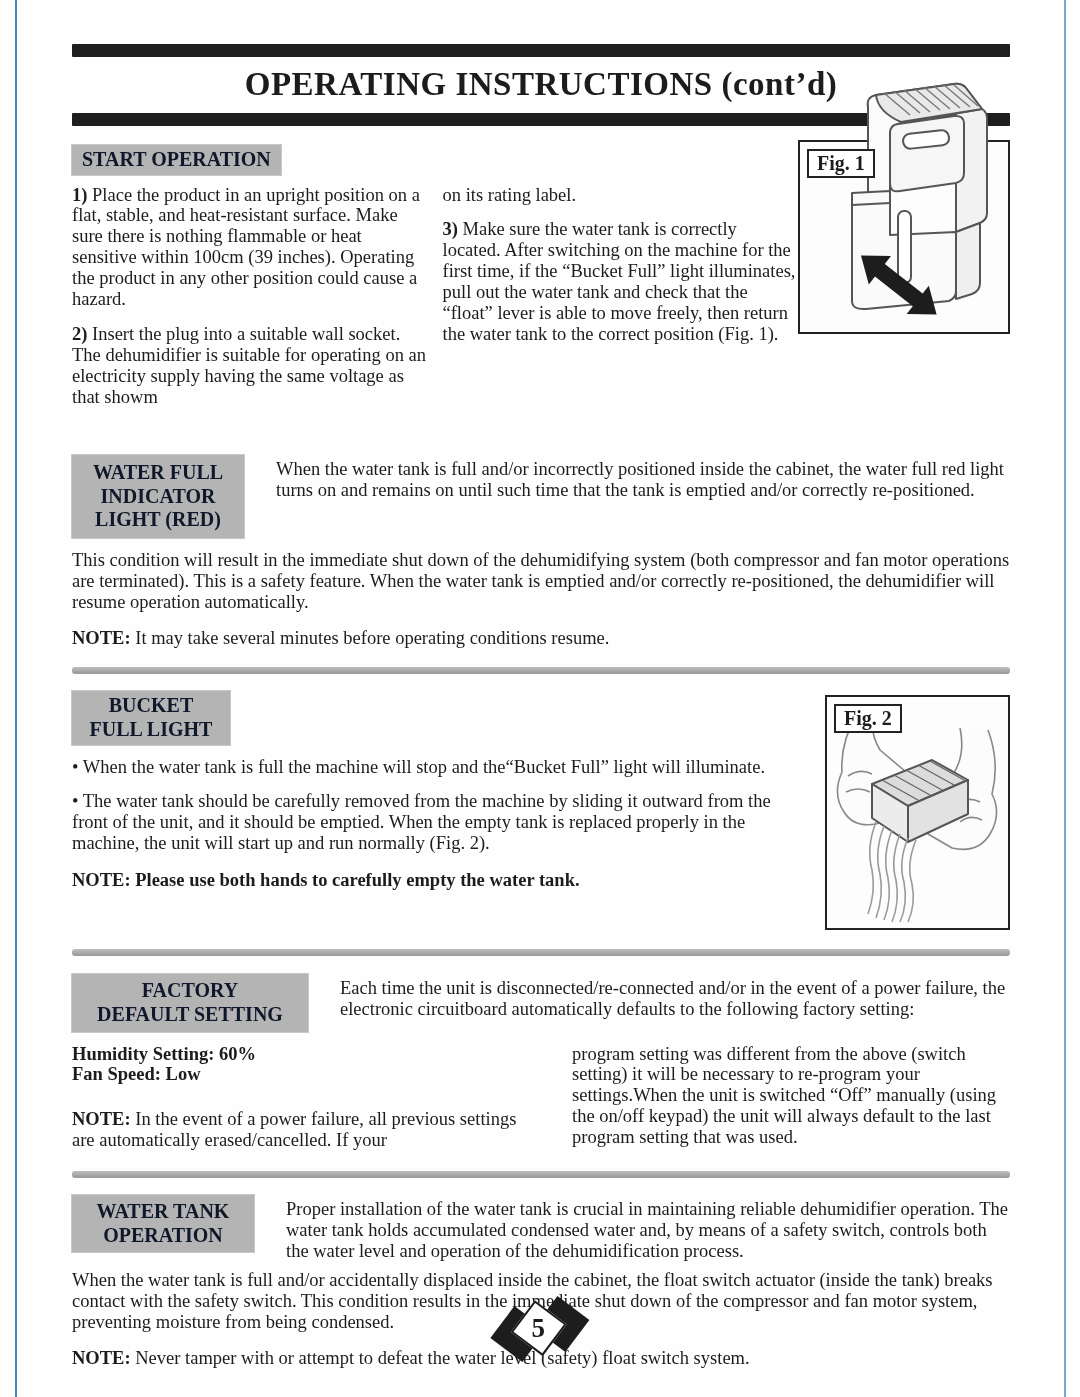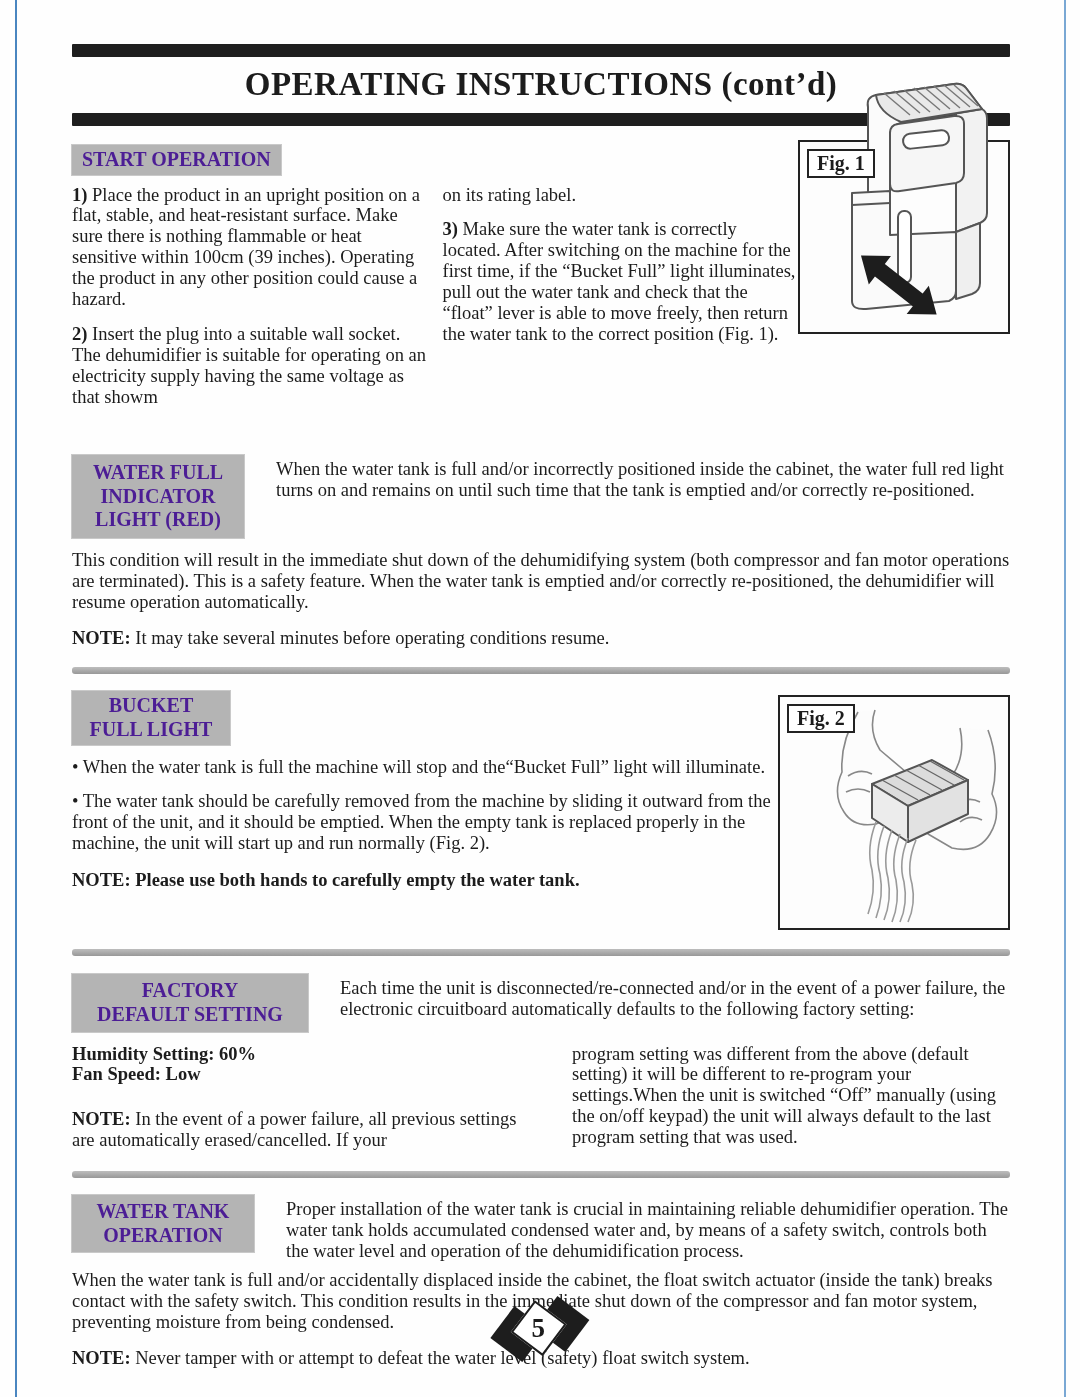--- a/index.html
+++ b/index.html
@@ -29,21 +29,21 @@
     height:13px; background:#1e1e1e; border-radius:1px;
   }
   .page-title {
     text-align:center;
     font-size:33px; font-weight:bold;
     letter-spacing:0.5px;
     padding:9px 0 10px 0;
   }
   .heading-box {
     background:#b4b4b4;
-    color:#4c1d95;
+    color:#0f172a;
     font-weight:bold;
     font-size:20px;
     padding:3px 10px;
     display:inline-block;
     text-align:center;
     line-height:1.18;
     box-shadow:0 0 0 1px #c9c9c9;
   }
   .body-text { font-size:18.5px; line-height:1.13; }
   .b { font-weight:bold; }
@@ -54,21 +54,21 @@
   }
   
   .sec-start { position:relative; margin-top:19px; min-height:288px; }
   .sec-start .cols { display:flex; gap:16px; margin-top:10px; width:725px; }
   .sec-start .col { width:357px; }
   .para { margin-bottom:14px; }
   .fig-box {
     position:absolute; border:2px solid #222; background:#fdfdfd;
   }
   .fig1-box { right:0px; top:-5px; width:212px; height:194px; }
-  .fig2-box { right:0px; top:4px;  width:232px; height:235px; }
+  .fig2-box { right:0px; top:4px;  width:185px; height:235px; }
   .fig-label {
     position:absolute; left:7px; top:7px;
     border:2px solid #222; background:#fff;
     font-weight:bold; font-size:20px;
     padding:1px 8px;
     z-index:2;
   }
   .fig-art { position:absolute; right:2px; bottom:2px; }
   
   .hdr-row { display:flex; align-items:flex-start; gap:32px; }
@@ -258,21 +258,21 @@
           <span>DEFAULT SETTING</span>
         </span>
         <div class="intro body-text">Each time the unit is disconnected/re-connected and/or in the event of a power failure, the electronic circuitboard automatically defaults to the following factory setting:</div>
       </div>
       <div class="cols body-text">
         <div class="colL">
           <p class="b">Humidity Setting: 60%</p>
           <p class="b">Fan Speed: Low</p>
           <p class="note-para"><span class="b">NOTE:</span><span> In the event of a power failure, all previous settings are automatically erased/cancelled. If your</span></p>
         </div>
-        <div class="colR">program setting was different from the above (default setting) it will be different to re-program your settings.When the unit is switched “Off” manually (using the on/off keypad) the unit will always default to the last program setting that was used.</div>
+        <div class="colR">program setting was different from the above (switch setting) it will be necessary to re-program your settings.When the unit is switched “Off” manually (using the on/off keypad) the unit will always default to the last program setting that was used.</div>
       </div>
     </div>
 
     <div class="divider" style="margin-top:20px;"></div>
 
     <div class="sec-watertank">
       <div class="hdr-row">
         <span class="heading-box" style="width:182px;">
           <span>WATER TANK</span><br>
           <span>OPERATION</span>

